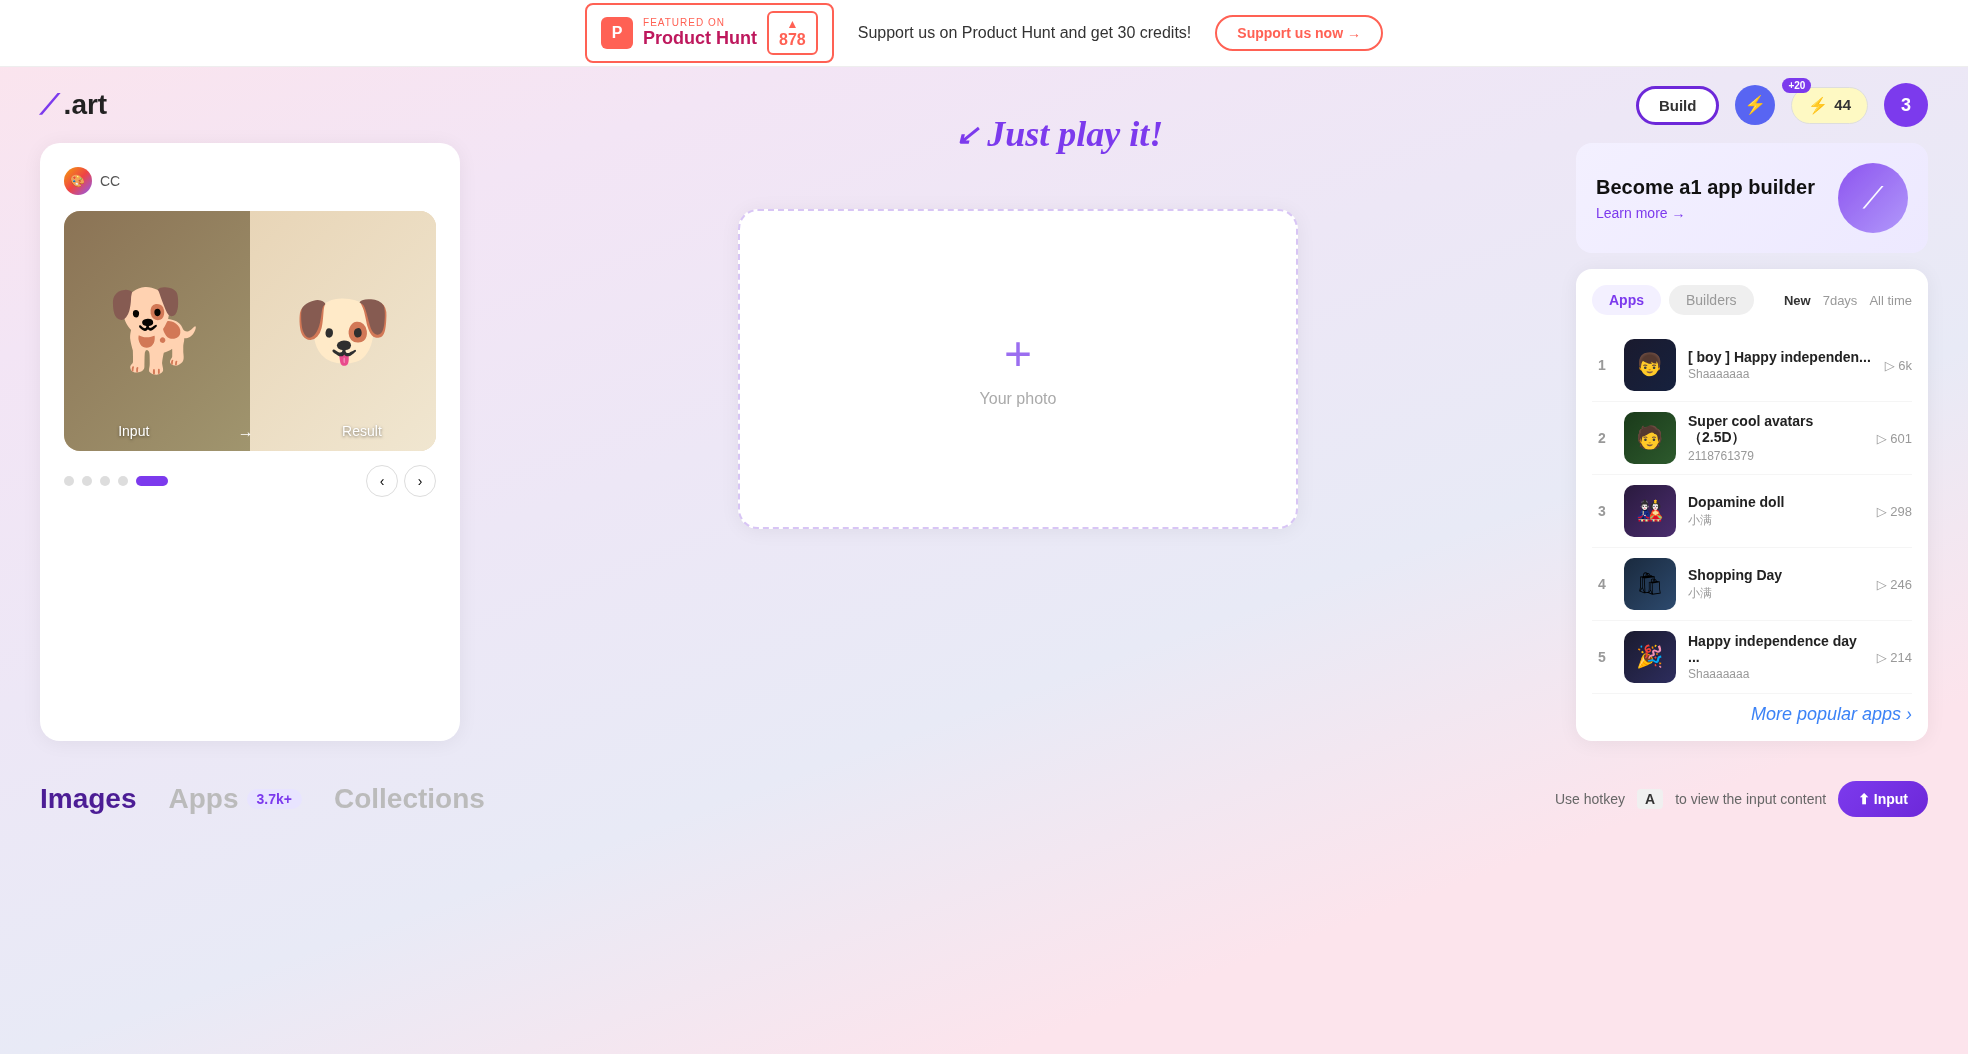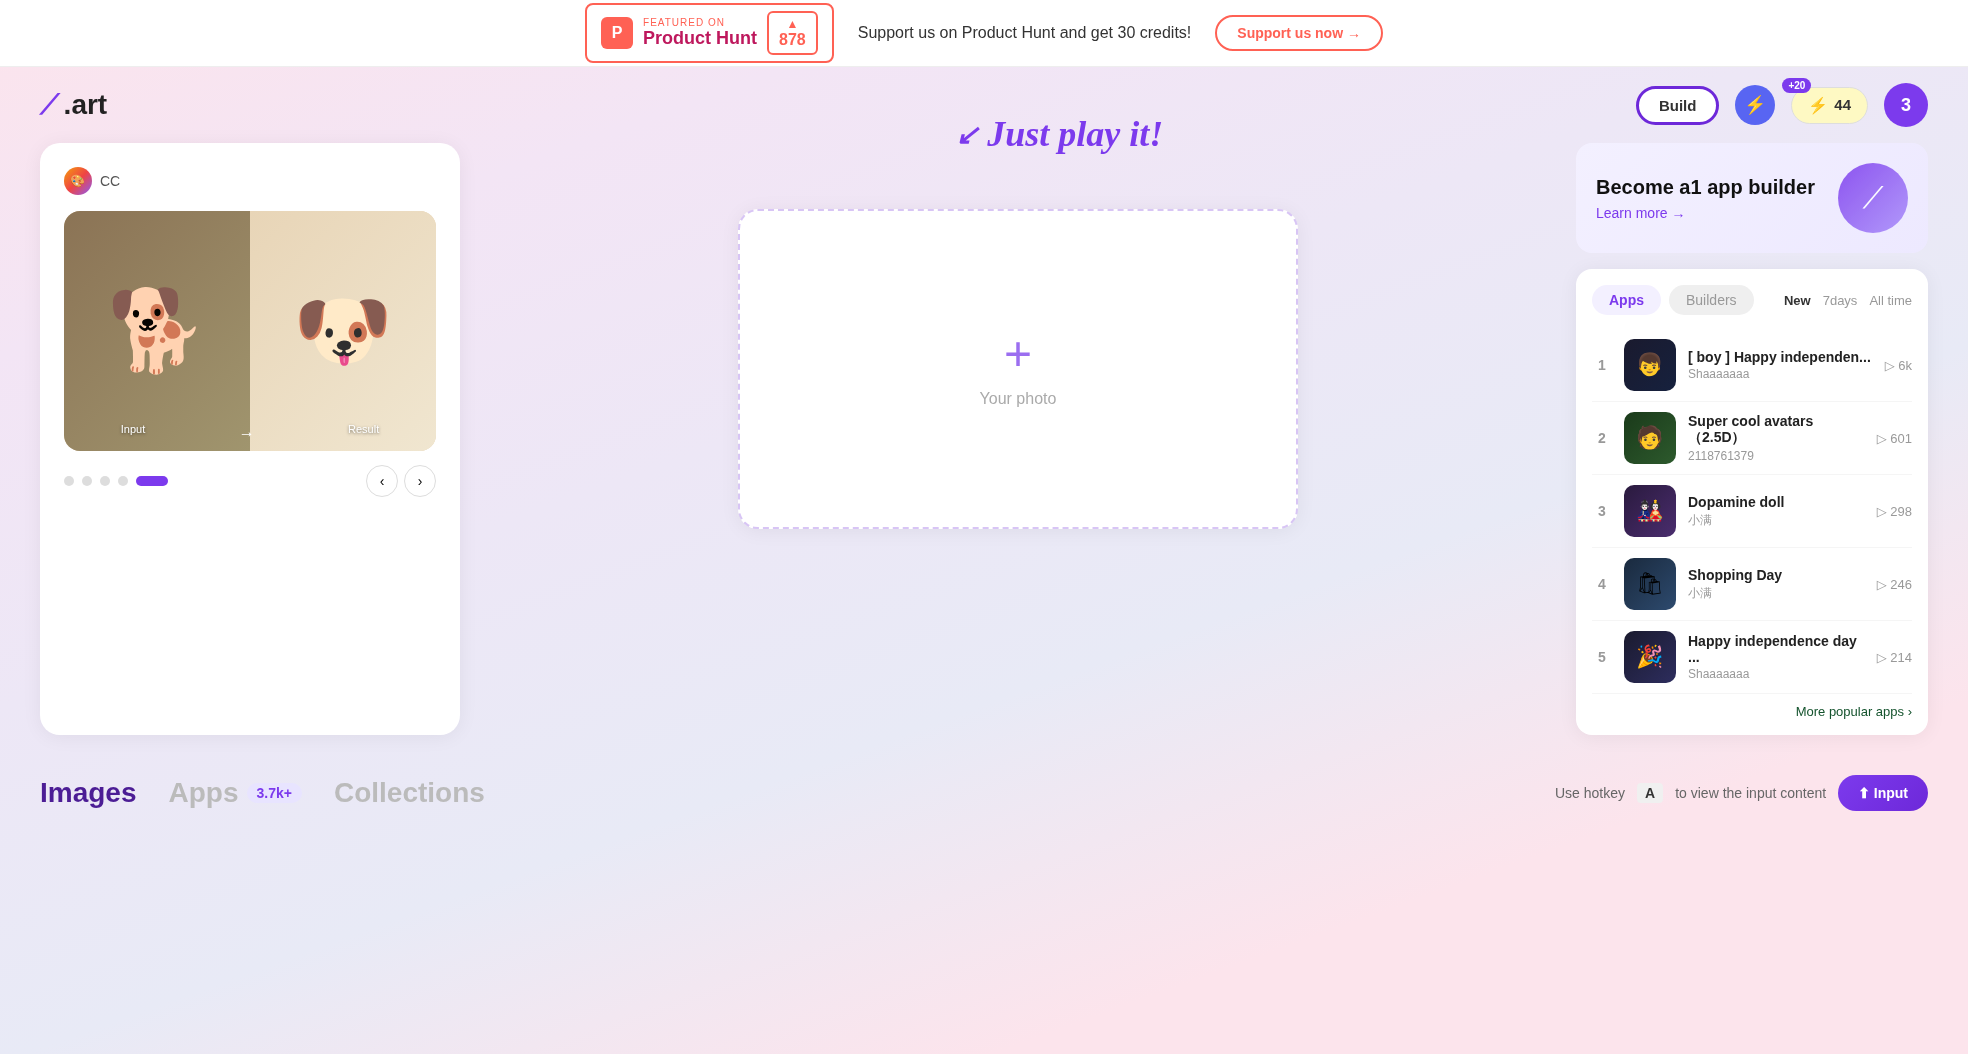--- a/index.html
+++ b/index.html
@@ -253,21 +253,21 @@
       position: absolute;
       bottom: 10px;
       left: 0;
       right: 0;
       display: flex;
       justify-content: space-around;
       padding: 0 10px;
     }
     .preview-label {
       color: white;
-      font-size: 11px;
+      font-size: 14px;
       font-weight: 500;
       text-shadow: 0 1px 3px rgba(0,0,0,0.5);
     }
     .arrow-divider {
       color: white;
       font-size: 16px;
     }
     .carousel-dots {
       display: flex;
       align-items: center;
@@ -503,27 +503,28 @@
       font-size: 13px;
       color: #999;
       display: flex;
       align-items: center;
       gap: 3px;
     }
 
     .more-apps-link {
       text-align: right;
       padding: 10px 0 0;
-      font-size: 13px;
-      color: #14532d;
+      font-size: 18px;
+      color: #3b82f6;
       cursor: pointer;
       display: flex;
       align-items: center;
       justify-content: flex-end;
       gap: 4px;
+      font-style: italic;
     }
 
     
     .bottom-section {
       padding: 20px 40px 0;
     }
     .bottom-tabs {
       display: flex;
       align-items: center;
       gap: 32px;

